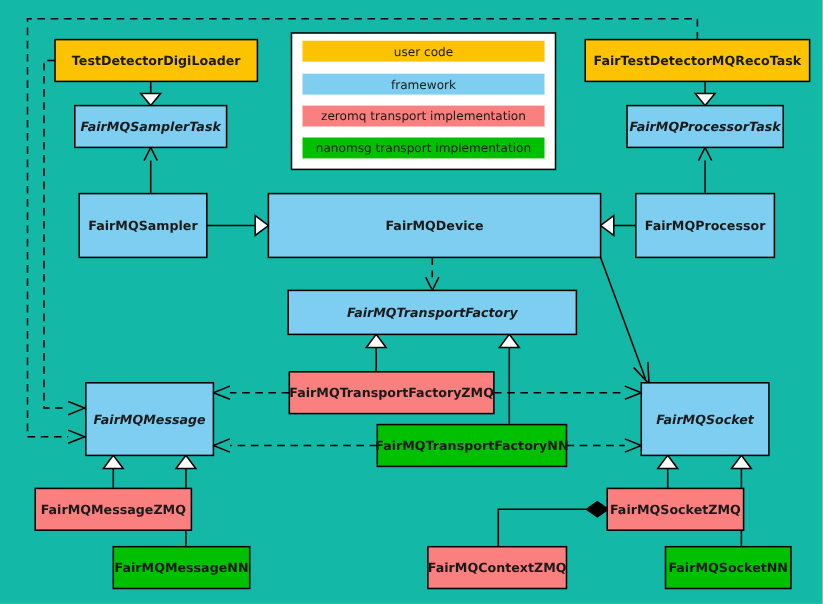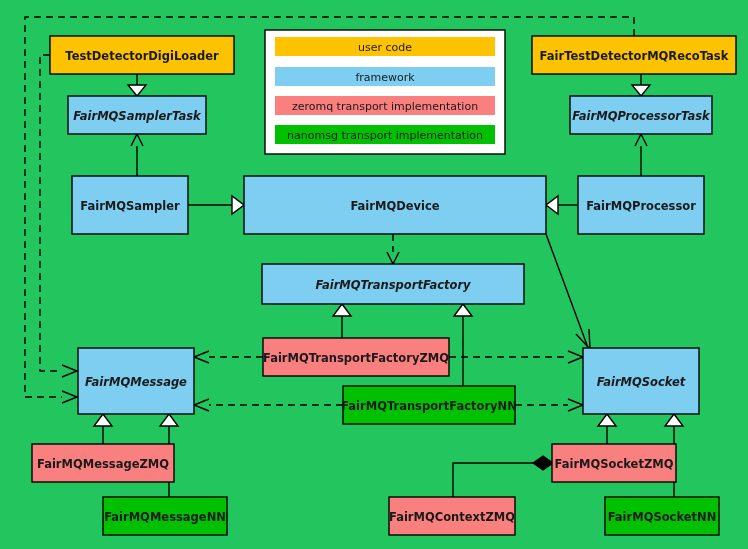--- a/index.html
+++ b/index.html
@@ -4,21 +4,21 @@
 <style>
   html, body {
     margin: 0;
     padding: 0;
     background: #ffffff;
   }
   #diagram-root {
     position: relative;
     width: 748px;
     height: 549px;
-    background: #22c55e;
+    background: #14b8a6;
     font-family: "DejaVu Sans", "Liberation Sans", sans-serif;
     overflow: hidden;
   }
   svg#uml-canvas {
     position: absolute;
     top: 0;
     left: 0;
     width: 748px;
     height: 549px;
     display: block;

